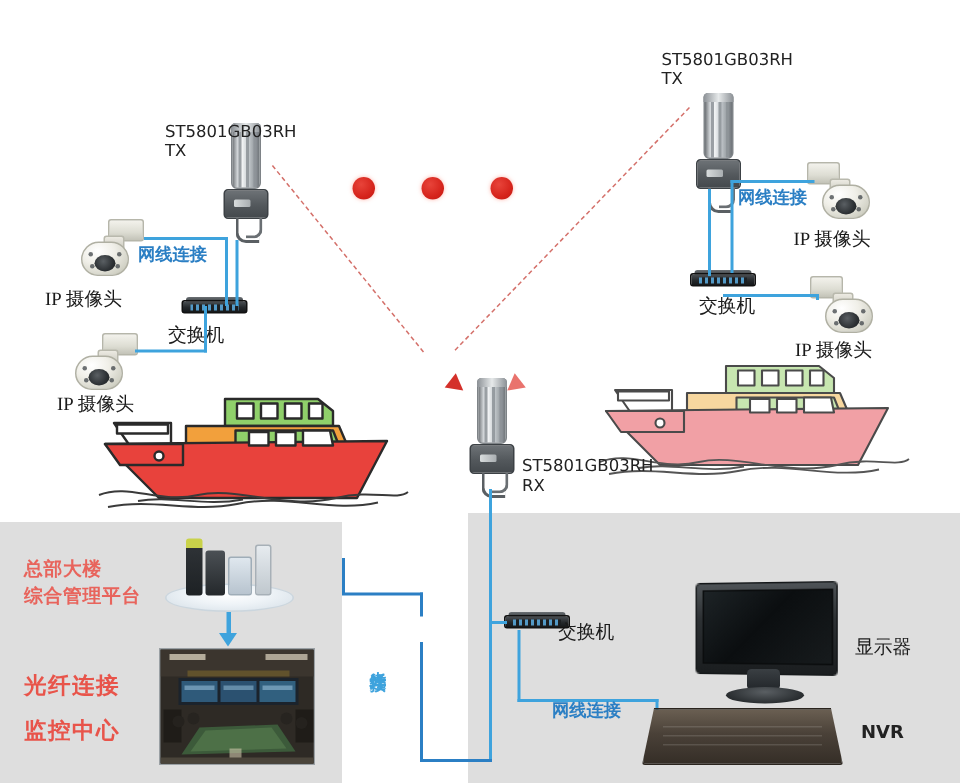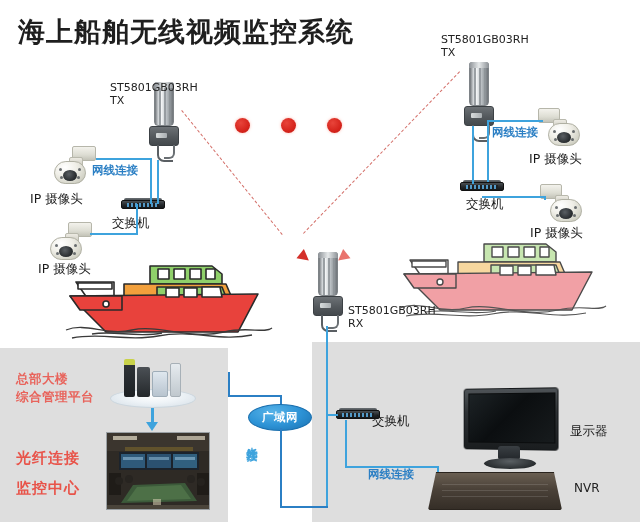--- a/index.html
+++ b/index.html
@@ -19,21 +19,21 @@
     letter-spacing:1px;white-space:nowrap;
     font-family:"DejaVu Sans","Liberation Sans",sans-serif;
   }
 
   
   .panel{position:absolute;background:#dedede;}
   #panel-left{left:0px;top:348px;width:228px;height:174px;}
   #panel-right{left:312px;top:342px;width:328px;height:180px;}
 
   
-  .lbl{position:absolute;white-space:nowrap;line-height:1.15;}
+  .lbl{position:absolute;white-space:nowrap;line-height:1.15;font-family:Liberation Serif, serif;}
   .lbl-cn{color:#1a1a1a;font-size:12.5px;font-weight:500;}
   .lbl-blue{color:#2b7fc4;font-size:11.5px;font-weight:600;}
   .lbl-red{color:#e8544a;font-size:15px;font-weight:700;letter-spacing:1px;}
   .lbl-red-sm{color:#e8645c;font-size:12.5px;font-weight:700;letter-spacing:.5px;}
   .lbl-mono{color:#222;font-size:11px;font-family:"DejaVu Sans","Liberation Sans",sans-serif;}
 
   
   .wire{position:absolute;background:#3ea3dd;}
   .wire-h{height:2px;}
   .wire-v{width:2px;}
@@ -140,21 +140,20 @@
     background:linear-gradient(180deg,#6a5f52 0%,#4a4138 45%,#352e27 100%);
     border:1px solid #2a241e;box-sizing:border-box;border-radius:2px;
     clip-path:polygon(6% 0,94% 0,100% 100%,0 100%);}
   .nvr-line{position:absolute;height:1px;background:rgba(255,255,255,.13);}
 </style>
 </head>
 <body>
 
 <div id="stage">
 
-  <div class="title">海上船舶无线视频监控系统</div>
 
   <div class="panel" id="panel-left"></div>
   <div class="panel" id="panel-right"></div>
 
   <div class="boat" style="left:62px;top:250px;">
     <svg width="216" height="92" viewBox="0 0 216 92">
       <g stroke="#2a2a2a" stroke-width="1.6" stroke-linejoin="round">
         <path d="M30 55 L14 32 L52 32 L52 46 Z" fill="#ffffff"></path>
         <path d="M16 33 L50 33 L50 39 L16 39 Z" fill="#ffffff"></path>
         <path d="M88 16 L150 16 L160 24 L160 34 L88 34 Z" fill="#8fd06a"></path>
@@ -380,23 +379,20 @@
     </svg>
   </div>
 
   <div class="lbl lbl-red" style="left:16px;top:450px;">光纤连接</div>
   <div class="lbl lbl-red" style="left:16px;top:480px;">监控中心</div>
 
   <div class="wire wire-h wire-dark" style="left:228px;top:395px;width:54px;"></div>
   <div class="wire wire-v wire-dark" style="left:228px;top:372px;height:24px;"></div>
   <div class="wire wire-v wire-dark" style="left:280px;top:395px;height:16px;"></div>
 
-  <div class="wan" style="left:248px;top:404px;">
-    <span>广域网</span>
-  </div>
 
   <div class="wire wire-v wire-dark" style="left:280px;top:428px;height:80px;"></div>
   <div class="wire wire-h wire-dark" style="left:280px;top:506px;width:48px;"></div>
 
   <div class="vtext" style="left:246px;top:438px;">光纤连接</div>
 
 
   <div class="switch" style="left:336px;top:408px;">
     <div class="sw-top"></div>
     <div class="sw-body"></div>
@@ -420,15 +416,15 @@
     <div class="mon-base"></div>
   </div>
   <div class="lbl lbl-cn" style="left:570px;top:424px;">显示器</div>
 
   <div class="nvr" style="left:428px;top:472px;">
     <div class="nvr-body"></div>
     <div class="nvr-line" style="left:14px;top:12px;width:106px;"></div>
     <div class="nvr-line" style="left:14px;top:18px;width:106px;"></div>
     <div class="nvr-line" style="left:14px;top:24px;width:106px;"></div>
   </div>
-  <div class="lbl lbl-mono" style="left:574px;top:482px;font-size:12px;">NVR</div>
+  <div class="lbl lbl-mono" style="left:574px;top:482px;font-size:12px;font-weight:bold;">NVR</div>
 
 </div>
 
 </body></html>

